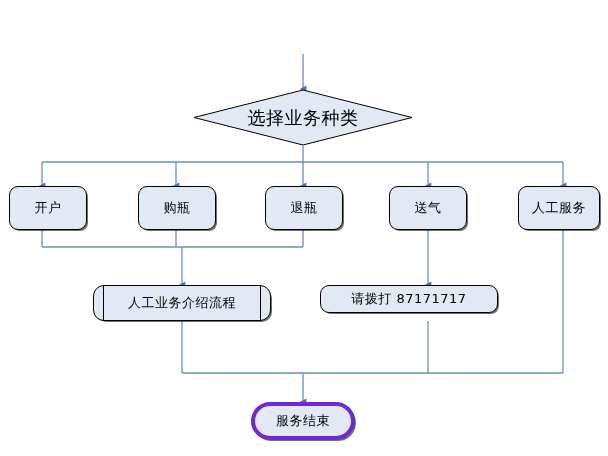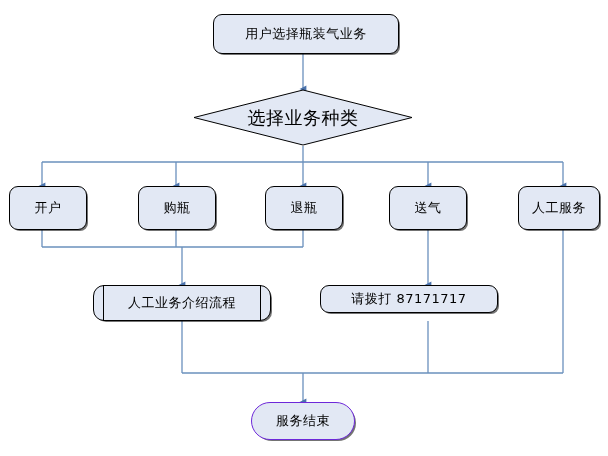--- a/index.html
+++ b/index.html
@@ -41,21 +41,21 @@
   .shadowed {
     box-shadow: 2px 2px 0 -1px rgba(0,0,0,0.55);
   }
   .proc {
     background: #e2e8f4;
     border: 1px solid #000000;
     border-radius: 9px;
   }
   .term {
     background: #e2e8f4;
-    border: 1px solid #6d28d9;
+    border: 4px solid #6d28d9;
     border-radius: 999px;
   }
   .predef {
     background: #e2e8f4;
     border: 1px solid #000000;
     border-radius: 11px;
   }
   .predef .bar-l,
   .predef .bar-r {
     position: absolute;
@@ -121,23 +121,20 @@
       <path d="M428,230 L428,285" marker-end="url(#arrow)"></path>
 
       <path d="M182,321 L182,373"></path>
       <path d="M428,321 L428,373"></path>
       <path d="M563,230 L563,373"></path>
       <path d="M182,373 L563,373"></path>
       <path d="M303,373 L303,402" marker-end="url(#arrow)"></path>
     </g>
   </svg>
 
-  <div class="node proc shadowed" style="left:213px; top:14px; width:186px; height:40px;">
-    <span>用户选择瓶装气业务</span>
-  </div>
 
   <div class="diamond-wrap" style="left:192px; top:89px; width:222px; height:57px;">
     <svg width="222" height="57" viewBox="0 0 222 57">
       <polygon points="111,1 220,28.5 111,56 2,28.5" fill="#e2e8f4" stroke="#000000" stroke-width="1"></polygon>
     </svg>
     <div class="diamond-label">选择业务种类</div>
   </div>
 
   <div class="node proc shadowed" style="left:9px; top:186px; width:78px; height:44px;">
     <span>开户</span>

